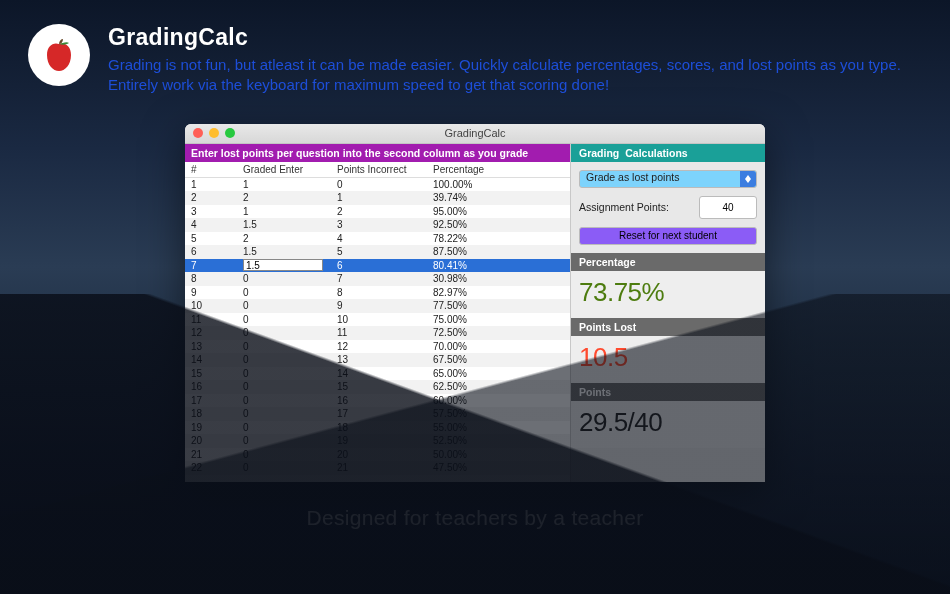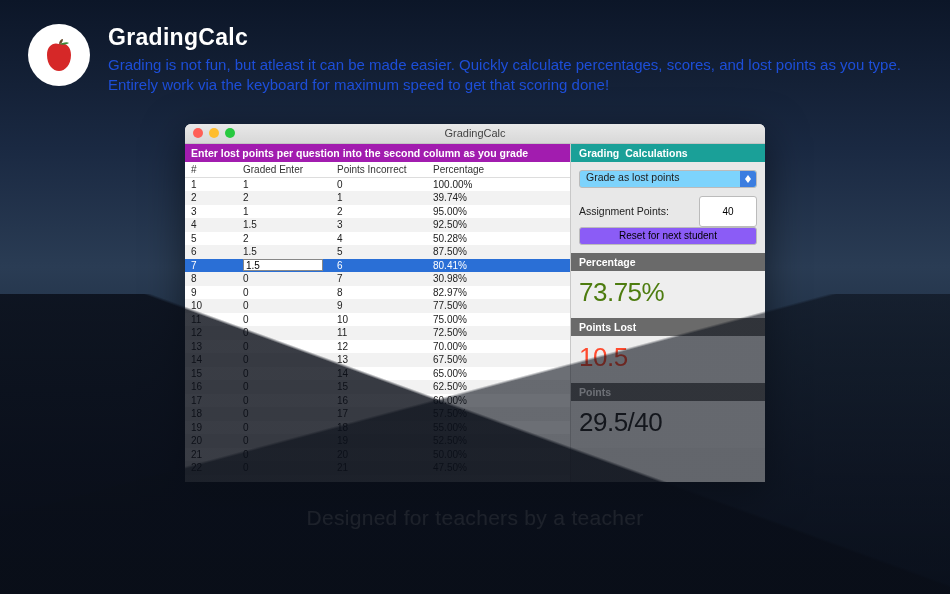--- a/index.html
+++ b/index.html
@@ -83,23 +83,23 @@
 .select .sel-arrow::before {
   content:""; width:0; height:0; border-left:3px solid transparent;
   border-right:3px solid transparent; border-top:4px solid #fff;
   position:absolute; bottom:4px;
 }
 .select .sel-arrow::after {
   content:""; width:0; height:0; border-left:3px solid transparent;
   border-right:3px solid transparent; border-bottom:4px solid #fff;
   position:absolute; top:4px;
 }
-.assign-row { display:flex; align-items:center; gap:20px; }
+.assign-row { display:flex; align-items:center; gap:20px; margin-bottom:8px; }
 .assign-row input {
-  width:58px; height:31px; border:1px solid #bbb; border-radius:3px;
+  width:58px; height:23px; border:1px solid #bbb; border-radius:3px;
   text-align:center; font-size:10px; margin-left:auto;
 }
 .reset-btn {
   width:100%; height:18px; background:#8b5cf6; border:1px solid #bbb;
   border-radius:3px; font-size:10px; cursor:pointer;
 }
 .metric-hdr { background:#6a6a6a; color:#fff; font-size:10.5px; font-weight:600; padding:3px 8px; }
 .metric-val { background:#eee; padding:6px 8px 10px; font-size:26px; font-weight:400; letter-spacing:-.5px; }
 .metric-val.green{color:#4d7c0f;} .metric-val.red{color:#ff4a2e;} .metric-val.black{color:#222;}
 
@@ -164,21 +164,21 @@
           <div class="row">
             <div class="c1">4</div>
             <div class="c2">1.5</div>
             <div class="c3">3</div>
             <div class="c4">92.50%</div>
           </div>
           <div class="row">
             <div class="c1">5</div>
             <div class="c2">2</div>
             <div class="c3">4</div>
-            <div class="c4">50.28%</div>
+            <div class="c4">78.22%</div>
           </div>
           <div class="row">
             <div class="c1">6</div>
             <div class="c2">1.5</div>
             <div class="c3">5</div>
             <div class="c4">87.50%</div>
           </div>
           <div class="row selected">
             <div class="c1">7</div>
             <div class="c2"><input value="1.5" style=""></div>

